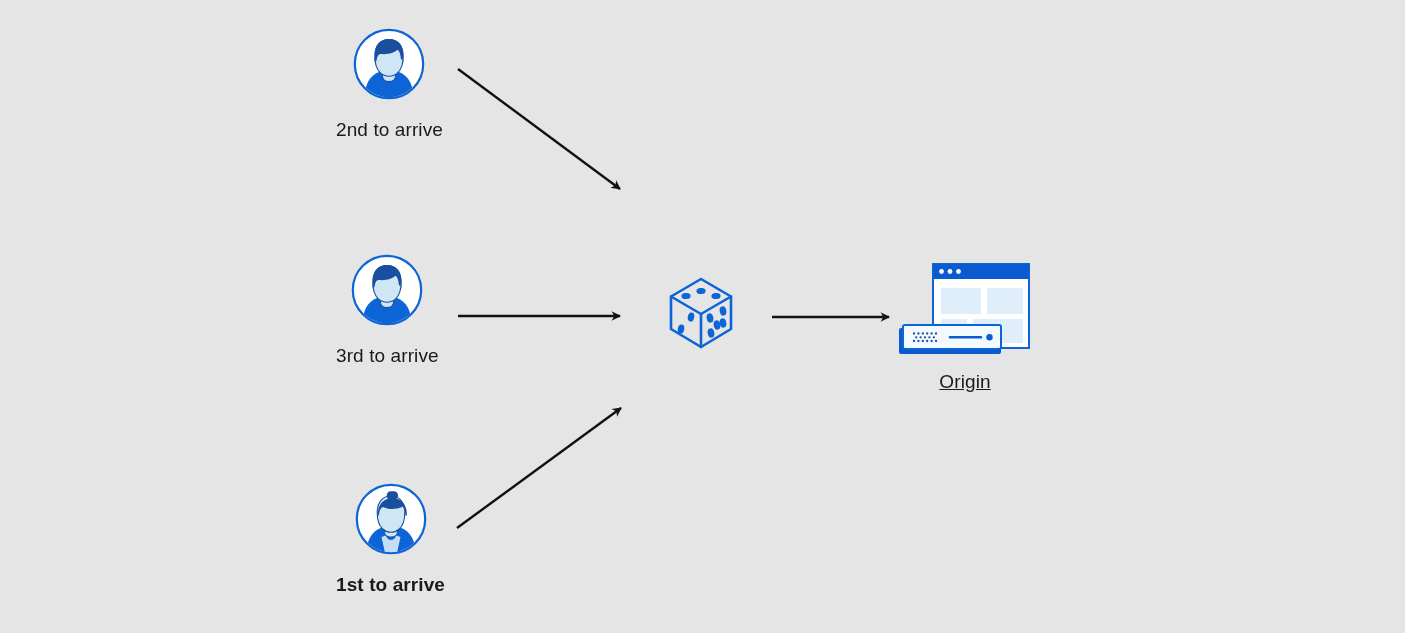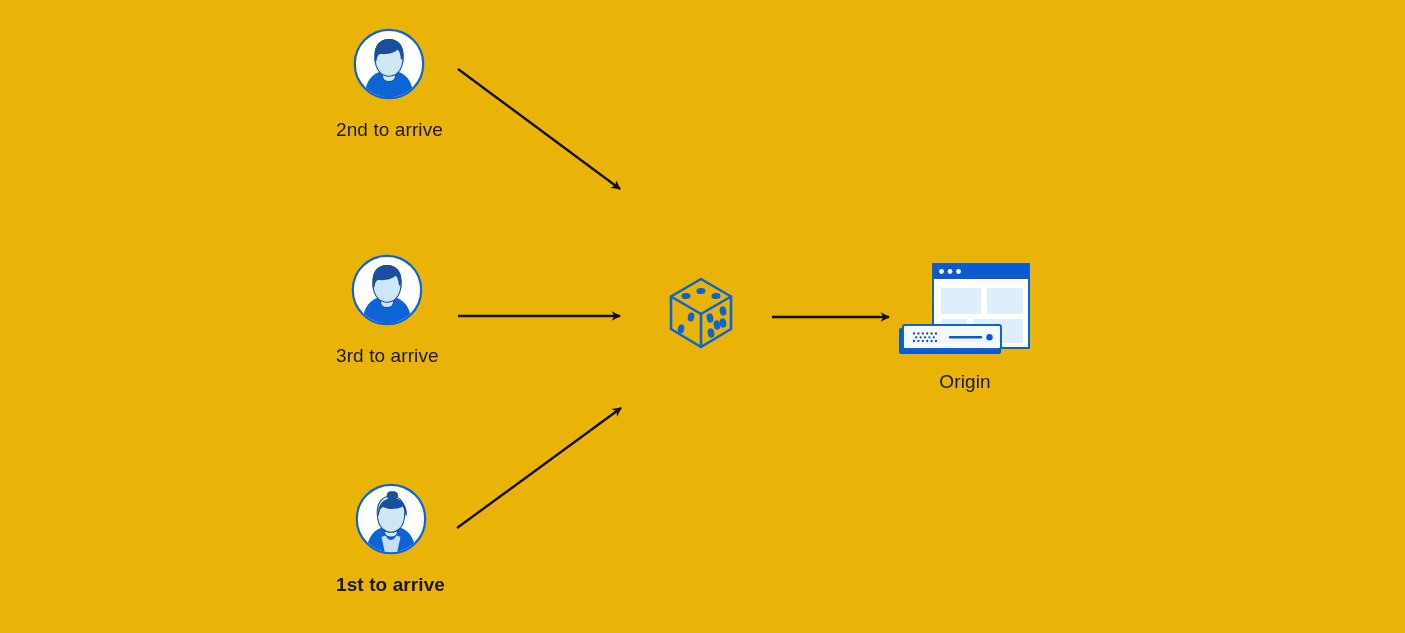--- a/index.html
+++ b/index.html
@@ -8,21 +8,21 @@
     background: #ffffff;
   }
   body {
     font-family: "Liberation Sans", sans-serif;
     -webkit-font-smoothing: antialiased;
   }
   #canvas {
     position: relative;
     width: 1405px;
     height: 633px;
-    background: #eab308;
+    background: #e5e5e5;
     overflow: hidden;
   }
   .node {
     position: absolute;
     display: flex;
     flex-direction: column;
     align-items: center;
   }
   .node-label {
     font-family: "Liberation Sans", sans-serif;
@@ -43,20 +43,21 @@
     width: 84px;
     height: 84px;
   }
   .origin-wrap {
     width: 140px;
     height: 100px;
     position: relative;
   }
   .origin-label {
     margin-top: 12px;
+    text-decoration: underline;
   }
   .arrow-layer {
     position: absolute;
     left: 0;
     top: 0;
     width: 1405px;
     height: 633px;
     pointer-events: none;
   }
 </style>

